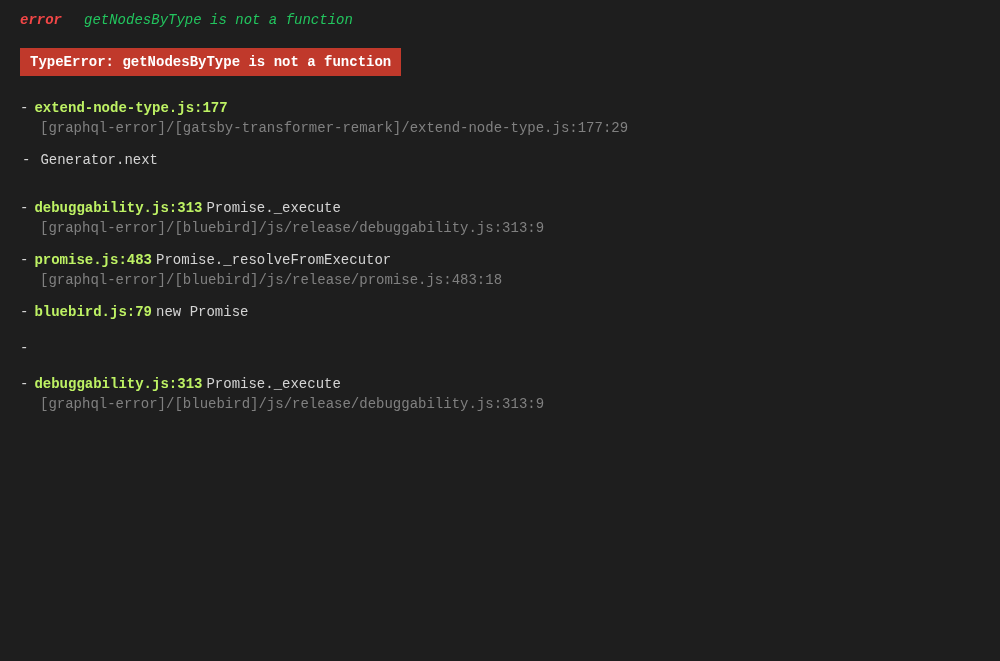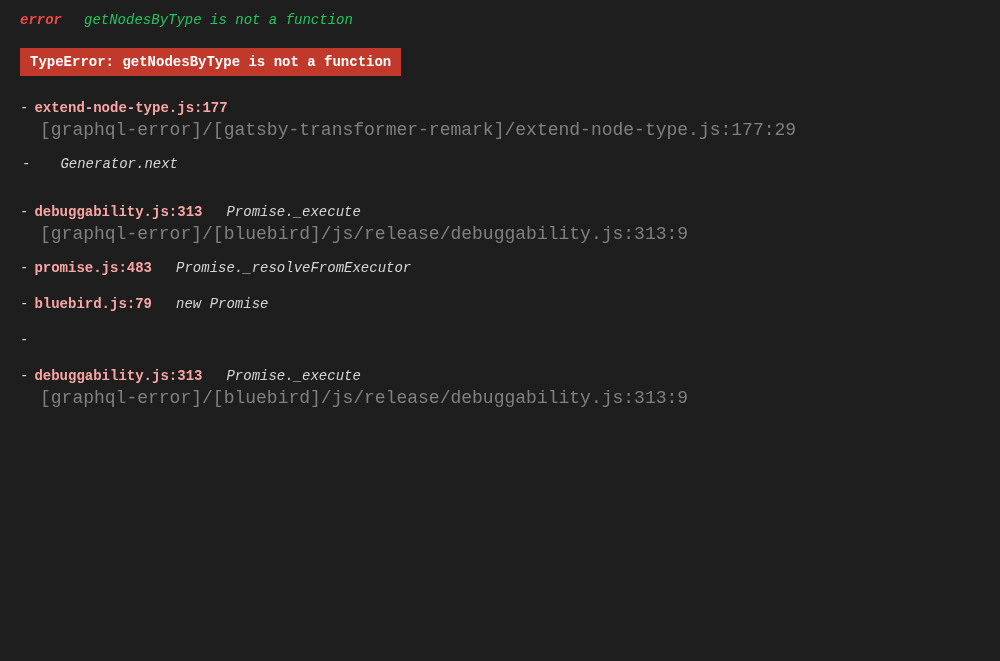--- a/index.html
+++ b/index.html
@@ -61,34 +61,33 @@
     }
 
     .stack-primary {
       display: flex;
       align-items: baseline;
       gap: 0;
       margin-bottom: 4px;
     }
 
     .stack-file {
-      color: #fca5a5;
+      color: #bef264;
       font-weight: bold;
     }
 
     .stack-method {
       color: #d4d4d4;
-      margin-left: 24px;
-      font-style: italic;
+      margin-left: 4px;
     }
 
     .stack-secondary {
       color: #808080;
       padding-left: 20px;
-      font-size: 18px;
+      font-size: 14px;
     }
 
     .generator-line {
       color: #d4d4d4;
       margin-bottom: 16px;
       padding-left: 2px;
     }
   </style>
 </head>
 <body>
@@ -128,20 +127,21 @@
       </div>
       <div class="stack-secondary">[graphql-error]/[bluebird]/js/release/debuggability.js:313:9</div>
     </div>
 
     <div class="stack-item">
       <div class="stack-primary">
         <span class="stack-dash">-</span>
         <span class="stack-file">promise.js:483</span>
         <span class="stack-method">Promise._resolveFromExecutor</span>
       </div>
+      <div class="stack-secondary">[graphql-error]/[bluebird]/js/release/promise.js:483:18</div>
     </div>
 
     <div class="stack-item">
       <div class="stack-primary">
         <span class="stack-dash">-</span>
         <span class="stack-file">bluebird.js:79</span>
         <span class="stack-method">new Promise</span>
       </div>
     </div>
 

